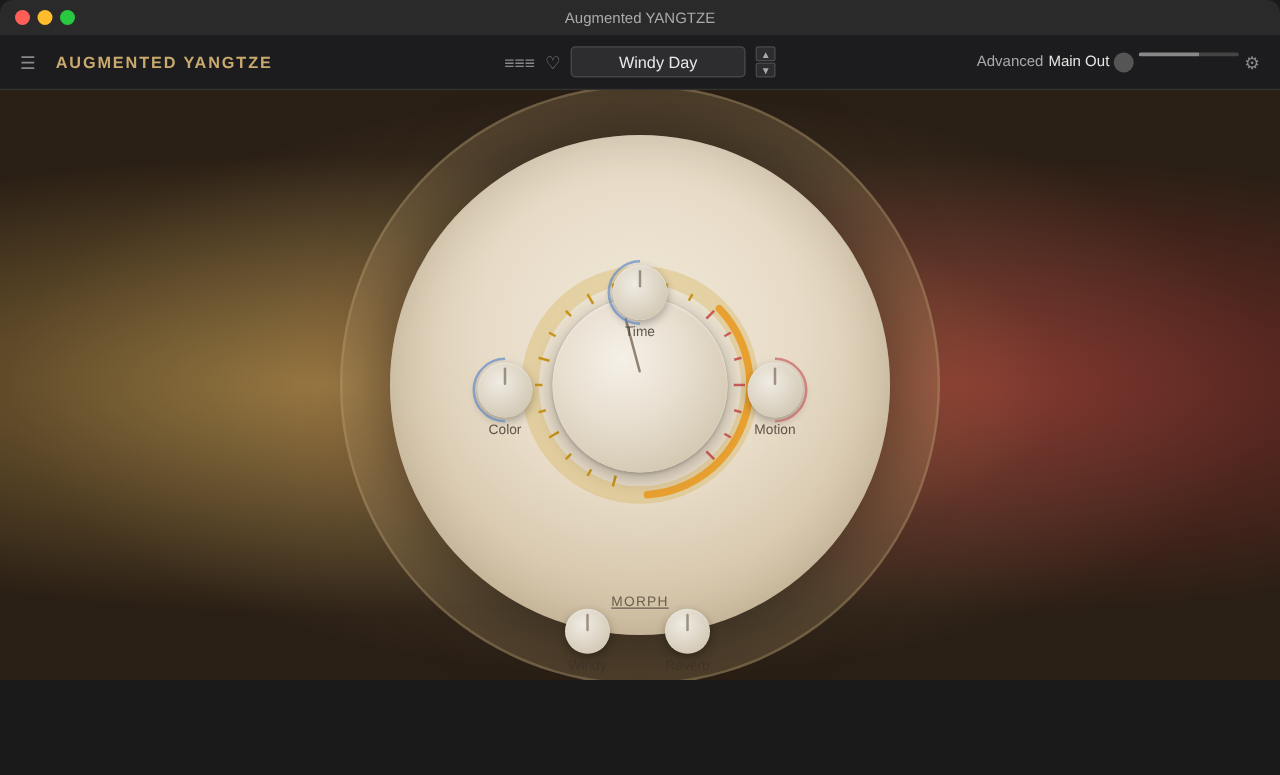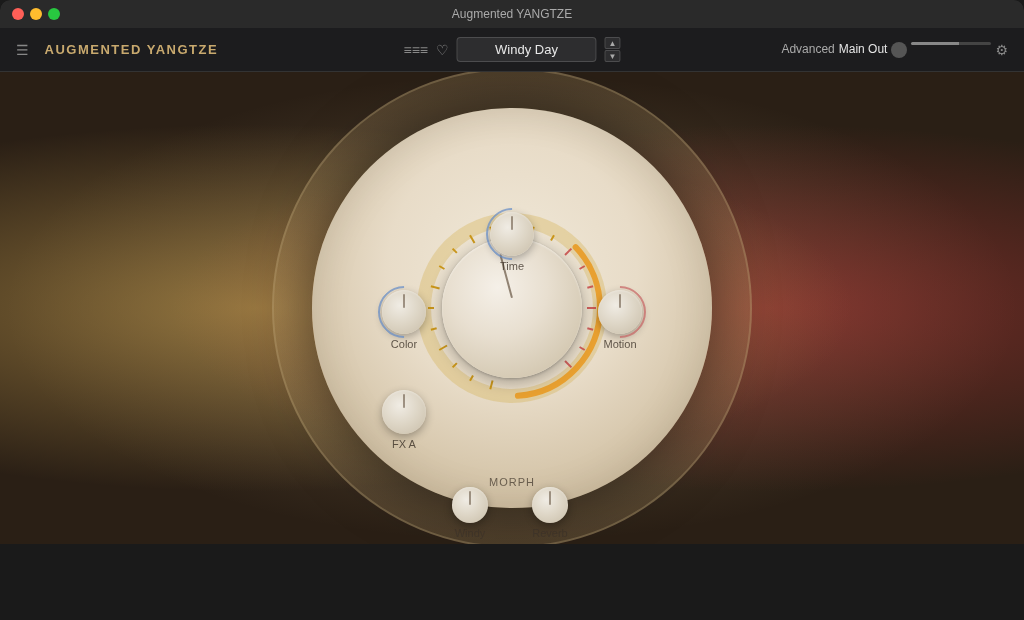--- a/index.html
+++ b/index.html
@@ -301,20 +301,21 @@
     .knob-reverb { top: 415px; left: calc(50% + 20px); }
     .morph-label {
       position: absolute;
       top: 404px;
       left: 50%;
       transform: translateX(-50%);
       color: rgba(60, 50, 40, 0.7);
       font-size: 11px;
       font-weight: 500;
       letter-spacing: 1px;
+      text-decoration: underline;
     }
   </style>
 </head>
 <body>
 
 <div class="title-bar">
   <div class="traffic-lights">
     <div class="traffic-light tl-red"></div>
     <div class="traffic-light tl-yellow"></div>
     <div class="traffic-light tl-green"></div>
@@ -405,24 +406,20 @@
     <span class="knob-label">Color</span>
   </div>
 
   <div class="knob-container knob-motion">
     <div class="knob">
       <div class="knob-ring knob-ring-red"></div>
     </div>
     <span class="knob-label">Motion</span>
   </div>
 
-  <div class="knob-container knob-fxa">
-    <div class="knob"></div>
-    <span class="knob-label">FX A</span>
-  </div>
 
 
   <div class="knob-container knob-delay">
     <div class="knob knob-small"></div>
     <span class="knob-label">Windy</span>
   </div>
 
   <div class="knob-container knob-reverb">
     <div class="knob knob-small"></div>
     <span class="knob-label">Reverb</span>

